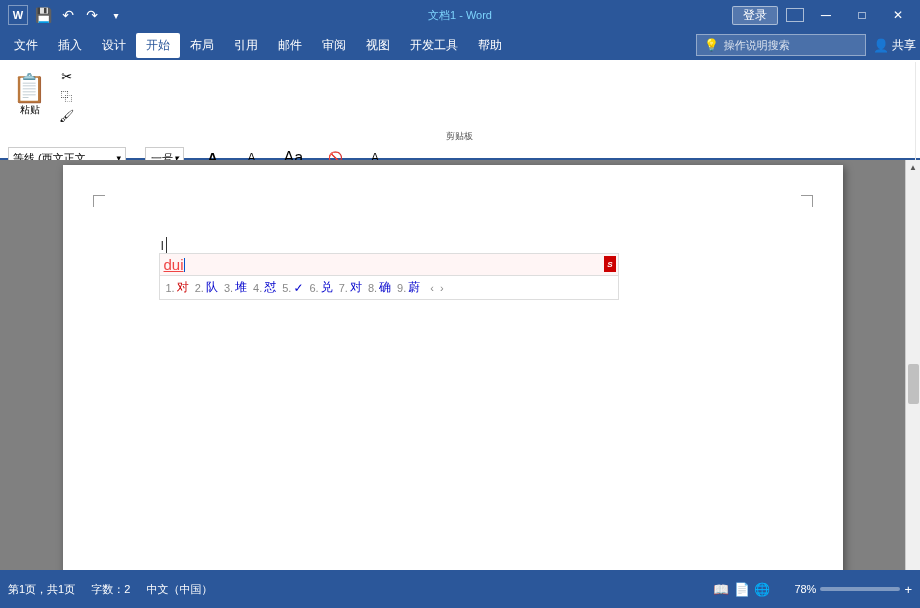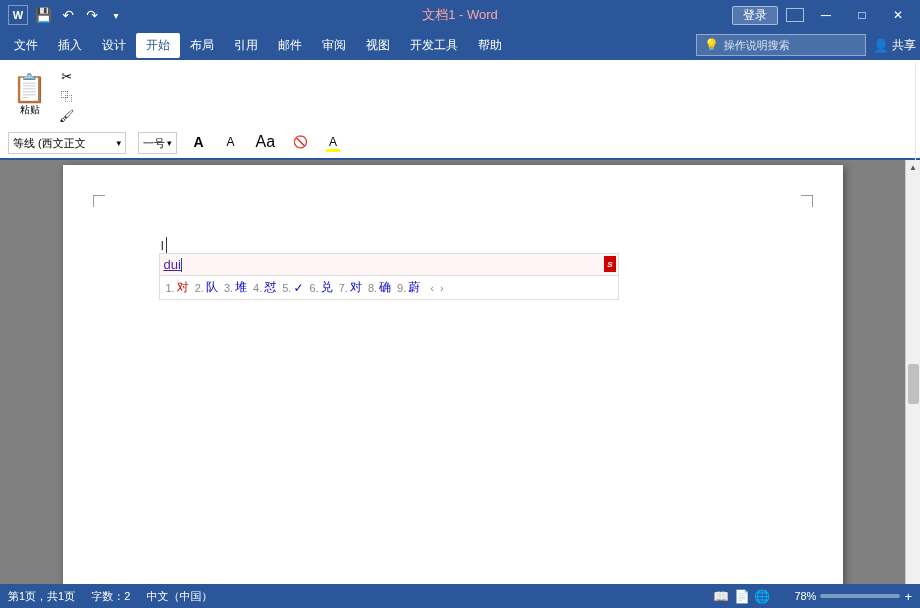--- a/index.html
+++ b/index.html
@@ -161,22 +161,22 @@
       align-items: center;
       background: #fff5f5;
       border: 1px solid #ddd;
       border-bottom: none;
       padding: 1px 4px;
       position: relative;
       min-width: 80px;
       height: 22px;
     }
     .ime-typed {
-      color: #4c1d95;
-      font-size: 13px;
+      color: #ef4444;
+      font-size: 15px;
       font-weight: normal;
       text-decoration: underline;
     }
     .ime-caret {
       display: inline-block;
       width: 1px;
       height: 14px;
       background: #0055cc;
       vertical-align: middle;
     }
@@ -240,21 +240,21 @@
     <div class="title-left">
 
       <div style="width:20px;height:20px;background:#2b579a;display:flex;align-items:center;justify-content:center;border:1px solid rgba(255,255,255,0.4);font-size:11px;font-weight:bold;color:white;">W</div>
       <div class="quick-access">
         <div class="quick-icon">💾</div>
         <div class="quick-icon">↶</div>
         <div class="quick-icon">↷</div>
         <div class="quick-icon" style="font-size:10px;">▾</div>
       </div>
     </div>
-    <div style="position:absolute;left:50%;transform:translateX(-50%);font-size:13px;color:#fca5a5;">文档1 - Word</div>
+    <div style="position:absolute;left:50%;transform:translateX(-50%);font-size:11px;color:#7dd3fc;">文档1 - Word</div>
     <div style="display:flex;align-items:center;gap:8px;margin-left:auto;">
       <button class="login-btn">登录</button>
       <div style="width:18px;height:14px;border:1px solid rgba(255,255,255,0.6);display:flex;align-items:center;justify-content:center;"></div>
       <div class="win-btn" style="font-size:14px;">─</div>
       <div class="win-btn">□</div>
       <div class="win-btn close">✕</div>
     </div>
   </div>
 
   <div id="menu-bar">
@@ -289,31 +289,32 @@
         <div style="display:flex;flex-direction:column;align-items:center;justify-content:center;width:44px;cursor:pointer;padding:2px;border-radius:2px;">
           <div style="font-size:28px;line-height:1;">📋</div>
           <div style="font-size:10px;">粘贴</div>
         </div>
         <div style="display:flex;flex-direction:column;justify-content:space-around;padding:2px;">
           <div class="rbtn rbtn-sm" style="font-size:13px;">✂</div>
           <div class="rbtn rbtn-sm" style="font-size:12px;">⿻</div>
           <div class="rbtn rbtn-sm" style="font-size:12px;">🖌</div>
         </div>
       </div>
+      <div class="rg-title">剪贴板</div>
     </div>
 
     <div class="rg" style="min-width:220px;">
       <div class="rg-content" style="flex-direction:column;align-items:flex-start;gap:2px;">
 
-        <div style="display:flex;gap:12px;">
+        <div style="display:flex;align-items:center;gap:19px;">
           <div style="display:flex;align-items:center;border:1px solid #ccc;height:22px;padding:0 4px;font-size:11px;cursor:pointer;min-width:118px;background:white;gap:2px;">
             <span style="flex:1;overflow:hidden;white-space:nowrap;font-size:11px;">等线 (西文正文</span>
             <span style="font-size:9px;">▾</span>
           </div>
-          <div style="display:flex;align-items:center;border:1px solid #ccc;height:22px;padding:0 4px;font-size:11px;cursor:pointer;min-width:38px;background:white;gap:2px;">
+          <div style="display:flex;align-items:center;border:1px solid #ccc;height:22px;padding:0 4px;font-size:11px;cursor:pointer;min-width:38px;background:white;gap:2px;font-style:italic;">
             <span style="font-size:11px;">一号</span>
             <span style="font-size:9px;">▾</span>
           </div>
           <div class="rbtn rbtn-sm" style="font-size:14px;font-weight:bold;">A</div>
           <div class="rbtn rbtn-sm" style="font-size:12px;">A</div>
           <div class="rbtn rbtn-sm" style="font-size:16px;">Aa</div>
           <div class="rbtn rbtn-sm" style="font-size:12px;">🚫</div>
           <div class="rbtn rbtn-sm" style="font-size:12px;position:relative;">
             <span>A</span>
             <div style="width:14px;height:3px;background:#ffff00;position:absolute;bottom:0;left:50%;transform:translateX(-50%);"></div>
@@ -536,21 +537,21 @@
     <div id="v-scroll" style="width:15px;background:#f0f0f0;border-left:1px solid #ccc;display:flex;flex-direction:column;align-items:center;">
       <div class="vscroll-arrow">▲</div>
       <div class="vscroll-track" style="flex:1;width:100%;padding:1px;background:#f0f0f0;">
         <div class="vscroll-thumb" style="width:11px;height:40px;background:#c0c0c0;border-radius:2px;margin:auto;"></div>
       </div>
       <div class="vscroll-arrow">▼</div>
     </div>
 
   </div>
 
-  <div id="status-bar" style="height:24px;background:#2b579a;display:flex;align-items:center;padding:0 8px;color:white;font-size:11px;gap:16px;">
+  <div id="status-bar" style="height:38px;background:#2b579a;display:flex;align-items:center;padding:0 8px;color:white;font-size:11px;gap:16px;">
     <span>第1页，共1页</span>
     <span>字数：2</span>
     <span>中文（中国）</span>
     <div style="flex:1;"></div>
     <div style="display:flex;align-items:center;gap:4px;">
       <div style="cursor:pointer;font-size:13px;" title="阅读模式">📖</div>
       <div style="cursor:pointer;font-size:13px;" title="页面视图">📄</div>
       <div style="cursor:pointer;font-size:13px;" title="Web版式">🌐</div>
     </div>
     <div style="display:flex;align-items:center;gap:4px;margin-left:8px;">

